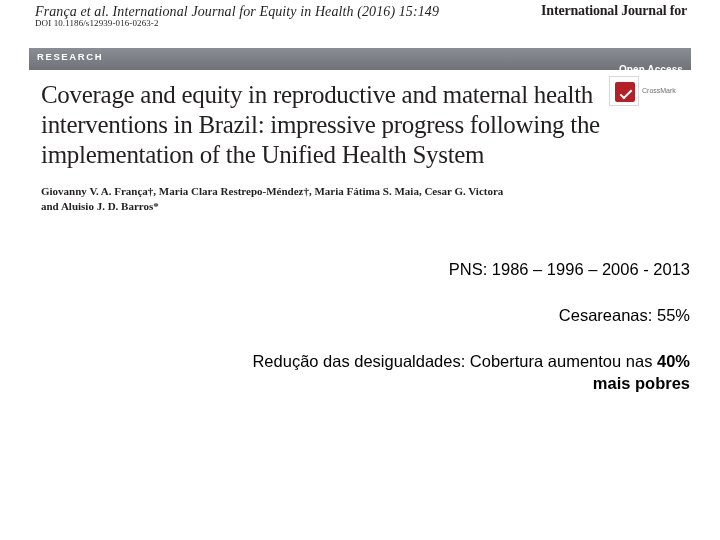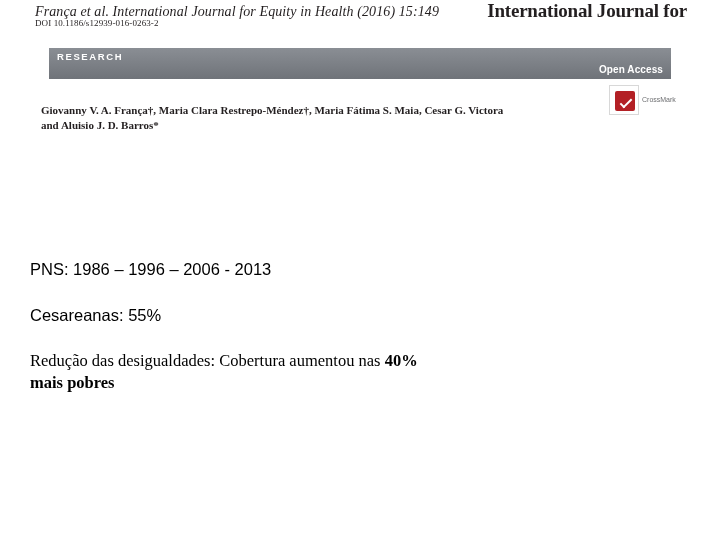--- a/index.html
+++ b/index.html
@@ -58,30 +58,30 @@
     color: #231f20;
     letter-spacing: 0.1px;
   }
   .journal-brand {
     position: absolute;
     right: 6px;
     top: 2px;
     text-align: right;
     font-family: "Liberation Serif", serif;
     font-weight: bold;
-    font-size: 19px;
+    font-size: 14px;
     line-height: 18px;
     color: #231f20;
     letter-spacing: -0.2px;
   }
 
   .band {
     position: relative;
-    margin: 0 22px;
-    height: 31px;
+    margin: 0 2px;
+    height: 22px;
     background: #7b7f85;
     background: linear-gradient(#8a8e94, #6f7379);
   }
   .band-left {
     position: absolute;
     left: 8px;
     top: 3px;
     color: #ffffff;
     font-size: 9.5px;
     font-weight: bold;
@@ -167,29 +167,30 @@
     color: #6d6e71;
     font-family: "Liberation Sans", sans-serif;
   }
 
   
   .content {
     position: absolute;
     left: 30px;
     top: 258px;
     width: 660px;
+    text-align: right;
   }
   .line {
     font-size: 16.5px;
     line-height: 22px;
     color: #000000;
     margin-bottom: 24px;
     font-family: "Liberation Sans", sans-serif;
   }
-  .line:last-child { margin-bottom: 13px; font-family: Liberation Serif, serif; }
+  .line:last-child { margin-bottom: 13px; }
   .line b { font-weight: bold; }
 </style>
 </head>
 <body>
 
 <div class="slide">
 
   <div class="article">
 
     <div class="journal-head">
@@ -199,20 +200,21 @@
         <div>International Journal for</div>
       </div>
     </div>
 
     <div class="band">
       <div class="band-left">RESEARCH</div>
       <div class="band-right">Open Access</div>
     </div>
 
     <div class="paper-body">
+      <div class="paper-title">Coverage and equity in reproductive and maternal health interventions in Brazil: impressive progress following the implementation of the Unified Health System</div>
 
       <div class="authors">
         <span>Giovanny V. A. França†, Maria Clara Restrepo-Méndez†, Maria Fátima S. Maia, Cesar G. Victora</span><br>
         <span>and Aluisio J. D. Barros*</span>
       </div>
 
       <div class="crossmark">
         <div class="cm-box">
           <div class="cm-inner"></div>
         </div>

